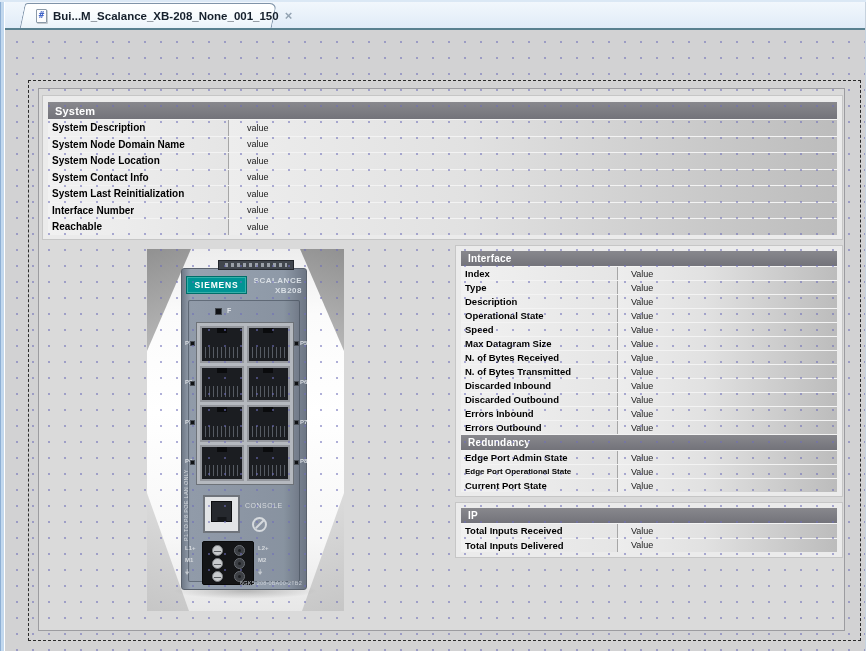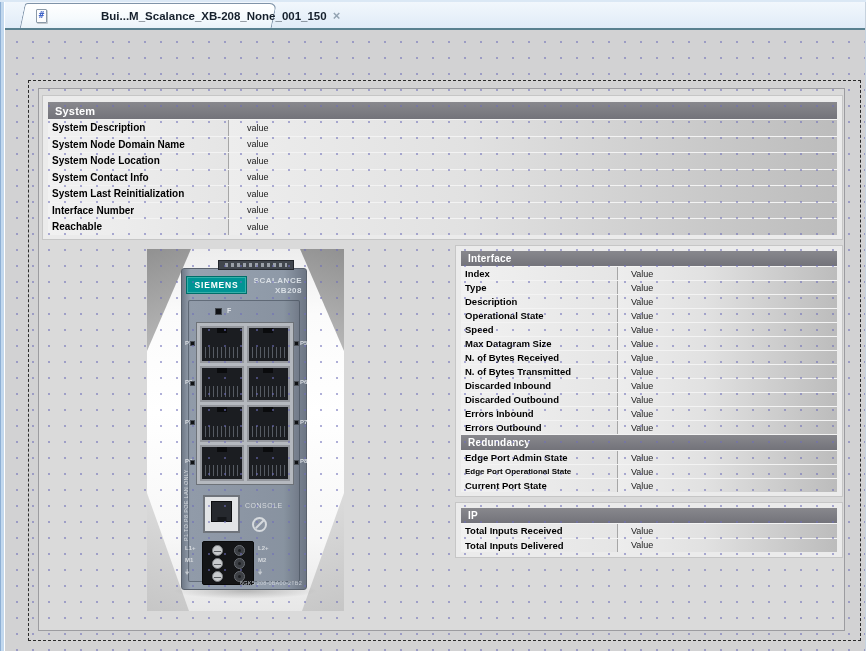--- a/index.html
+++ b/index.html
@@ -19,21 +19,21 @@
     background:linear-gradient(180deg,#f3f8fd,#e0ebf7); border-bottom:2px solid #59808f; z-index:10; }
   .tab { position:absolute; left:25px; top:3px; width:252px; height:25px; cursor:default; }
   .tab-bg { position:absolute; inset:0; background:linear-gradient(180deg,#ffffff,#f5fafd 60%,#eaf2f9);
     border:1px solid #7f93a8; border-bottom:none; border-radius:3px 7px 0 0;
     transform:skewX(-12deg); transform-origin:0 0; }
   .tab-row { position:relative; z-index:1; display:flex; align-items:center; height:100%;
     padding:0 7px 0 11px; gap:6px; }
   .tab-icon { width:11px; height:14px; background:#fdfdfd; border:1px solid #8b9aa8; border-radius:1px;
     display:flex; align-items:center; justify-content:center; box-shadow:1px 1px 0 rgba(0,0,0,.18); flex:0 0 auto; }
   .tab-icon-glyph { font-family:"DejaVu Sans Mono", monospace; font-size:9px; font-weight:bold; color:#3f63c8; line-height:1; }
-  .tab-title { font-weight:bold; font-size:11.5px; color:#16202c; white-space:nowrap;margin-left:48px; }
+  .tab-title { font-weight:bold; font-size:11.5px; color:#16202c; white-space:nowrap; }
   .tab-close { margin-left:auto; color:#93a3b2; font-size:13px; font-weight:bold; line-height:1; cursor:pointer; }
 
   
   .canvas { position:absolute; left:0; right:0; top:30px; bottom:0; background:#d2d2d3; }
   .dots { position:absolute; inset:0; z-index:40; pointer-events:none;
     background-image:radial-gradient(circle, rgba(110,110,185,.55) 1px, transparent 1.4px);
     background-size:16px 16px; background-position:9px 4px; }
   .dashed-rect { position:absolute; left:28px; top:50px; width:833px; height:561px;
     border:1px dashed #2a2a2a; z-index:1; }
   .inner-panel { position:absolute; left:38px; top:58px; width:807px; height:543px;

